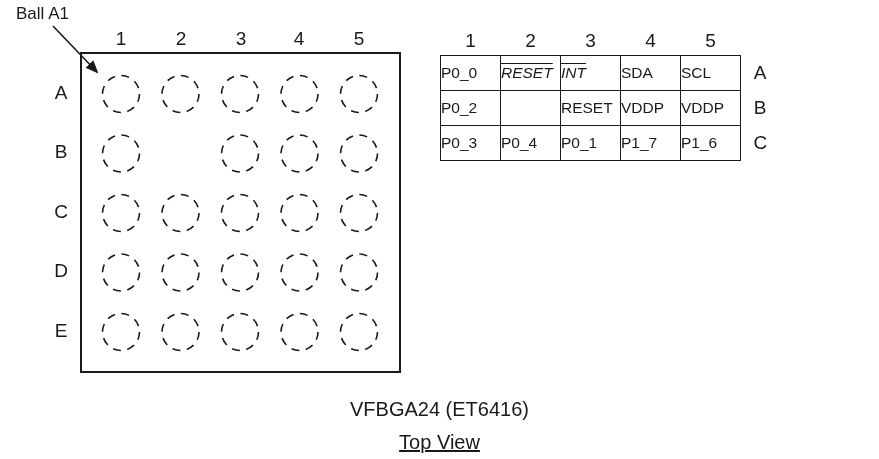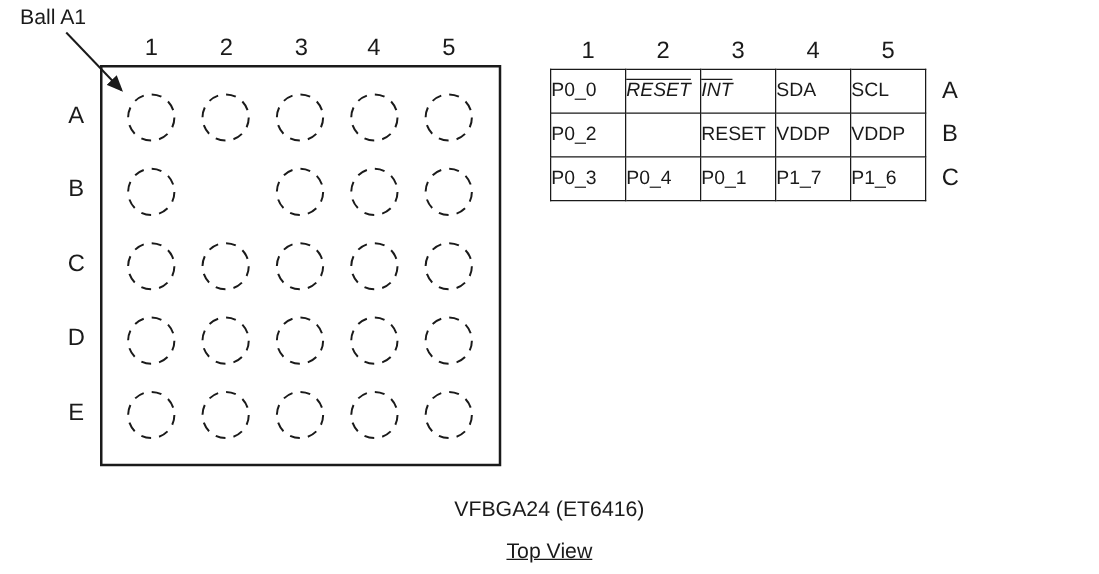--- a/index.html
+++ b/index.html
@@ -31,21 +31,21 @@
   table.pin-table td.cell {
     width: 60px; height: 35px; box-sizing: border-box;
     border: 1.5px solid #1a1a1a; text-align: left;
     font-size: 15.5px; padding: 0;
   }
   table.pin-table td.rowlbl {
     border: none; width: 38px; text-align: center; font-size: 19px; padding: 0;
   }
   td.ov { text-decoration: overline; font-style: italic; }
 
-  .caption { position: absolute; left: 0; width: 879px; text-align: center; font-size: 17px; }
+  .caption { position: absolute; left: 0; width: 879px; text-align: center; font-size: 20px; }
   .caption.name { top: 398px; }
   .caption.view { top: 431px; text-decoration: underline; }
 </style>
 </head>
 <body>
 
 <div class="stage">
 
   <div class="ball-a1-label">Ball A1</div>
 

